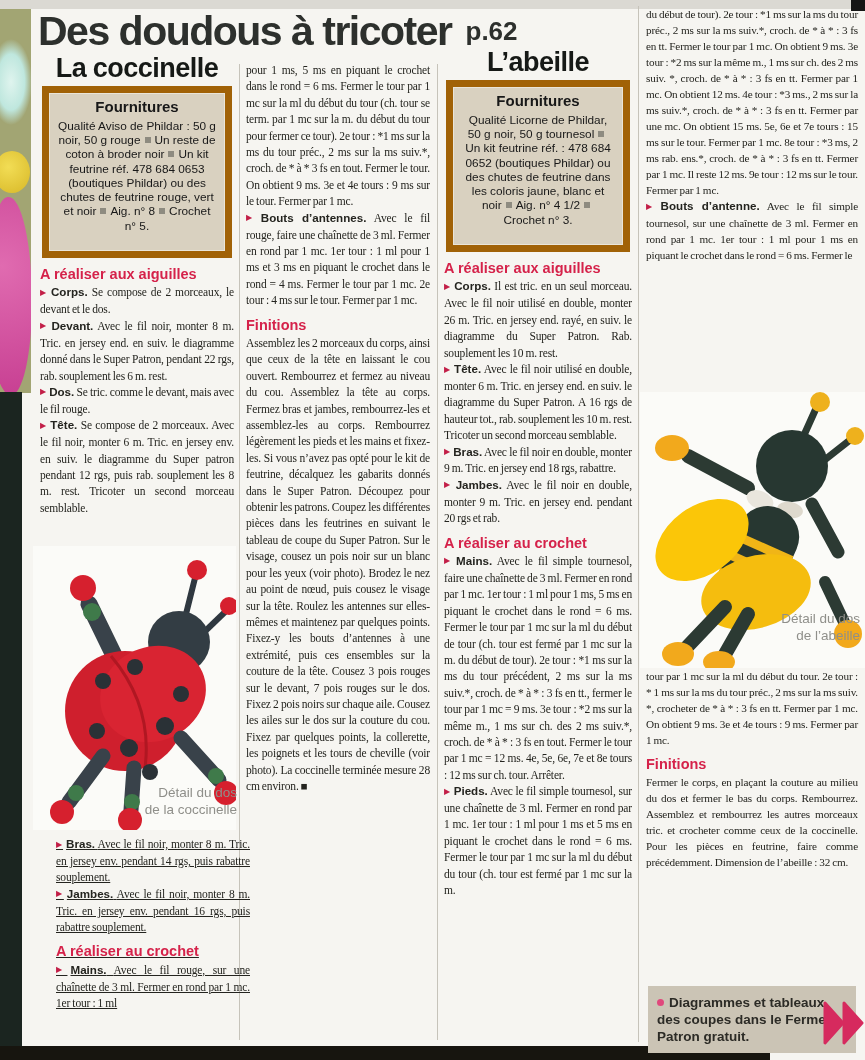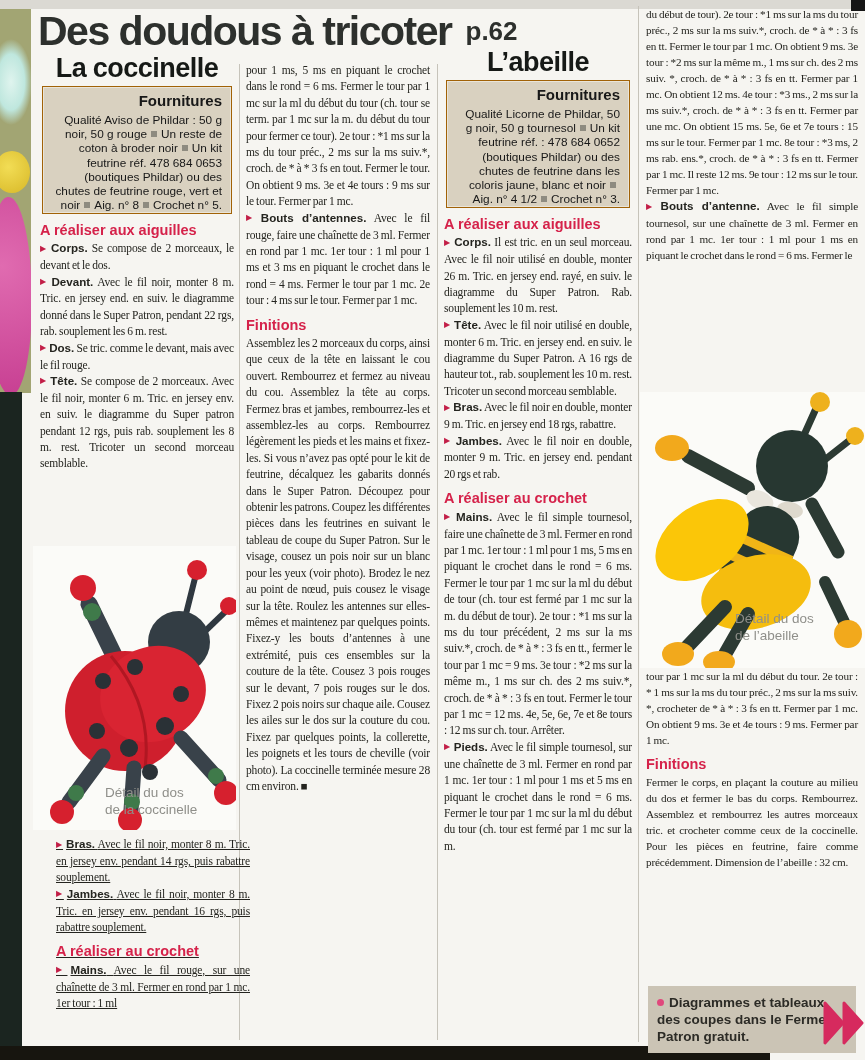--- a/index.html
+++ b/index.html
@@ -25,36 +25,36 @@
              font-family:"Liberation Sans",sans-serif;color:#2d302d;white-space:nowrap;}
   .title{font-size:41px;font-weight:bold;letter-spacing:-1.5px;}
   .pageref{font-size:26px;font-weight:bold;}
 
   .tcol{position:absolute;font-size:11.5px;line-height:16.4px;text-align:justify;
         letter-spacing:-0.15px;word-spacing:-0.6px;}
   .tcol.c4{font-size:11.2px;line-height:16px;}
 
   .colhead{font-family:"Liberation Sans",sans-serif;font-weight:bold;font-size:27px;color:#16191б;
            color:#161916;text-align:center;letter-spacing:-0.5px;margin:0 0 10px;}
-  .fbox{background:#d9d1c0;border:1px solid #a16207;box-shadow:0 0 0 1px #eae5d9 inset;
-        padding:7px 9px 0;font-family:"Liberation Sans",sans-serif;font-size:11.8px;
-        line-height:14.3px;text-align:right;color:#181818;margin:0 2px 8px;letter-spacing:0;word-spacing:0;}
+  .fbox{background:#d9d1c0;border:7px solid #a16207;box-shadow:0 0 0 1px #eae5d9 inset;
+        padding:7px 9px 18px;font-family:"Liberation Sans",sans-serif;font-size:11.8px;
+        line-height:14.3px;text-align:center;color:#181818;margin:0 2px 8px;letter-spacing:0;word-spacing:0;}
   .fhead{font-size:15px;font-weight:bold;margin:0 0 4px;}
   .sq{display:inline-block;width:6px;height:6px;background:#8e8b80;margin:0 4px;vertical-align:1px;}
 
   .redhead{font-family:"Liberation Sans",sans-serif;font-weight:bold;font-size:14.5px;
            color:#d5224a;margin:8px 0 2px;text-align:left;letter-spacing:0;word-spacing:0;}
   .para{margin:0;}
   .blt{color:#c21e47;font-size:8px;vertical-align:1.5px;margin-right:3px;font-family:"DejaVu Sans",sans-serif;}
   .lead{font-family:"Liberation Sans",sans-serif;font-weight:bold;font-size:11.6px;letter-spacing:0;}
 
   .photo{position:absolute;background:#fbfbf8;box-shadow:0 0 0 1px #e4e2da inset;}
   .photo svg{display:block;}
   .caption{position:absolute;font-family:"Liberation Sans",sans-serif;color:#8f8f8a;
-           font-size:13.5px;line-height:17px;white-space:pre-line;}
+           font-size:13.5px;line-height:17px;white-space:pre-line;text-align:right;}
 
   .footer-box{position:absolute;left:648px;top:986px;width:190px;background:#cbc4b5;
               padding:8px 9px;font-family:"Liberation Sans",sans-serif;font-weight:bold;
               font-size:13.5px;line-height:17px;color:#2c2b26;text-align:left;}
   .dot{display:inline-block;width:7px;height:7px;border-radius:50%;background:#e0487c;
        margin-right:5px;vertical-align:1px;}
   .chevrons{position:absolute;left:822px;top:1000px;}
 </style>
 </head>
 <body>

